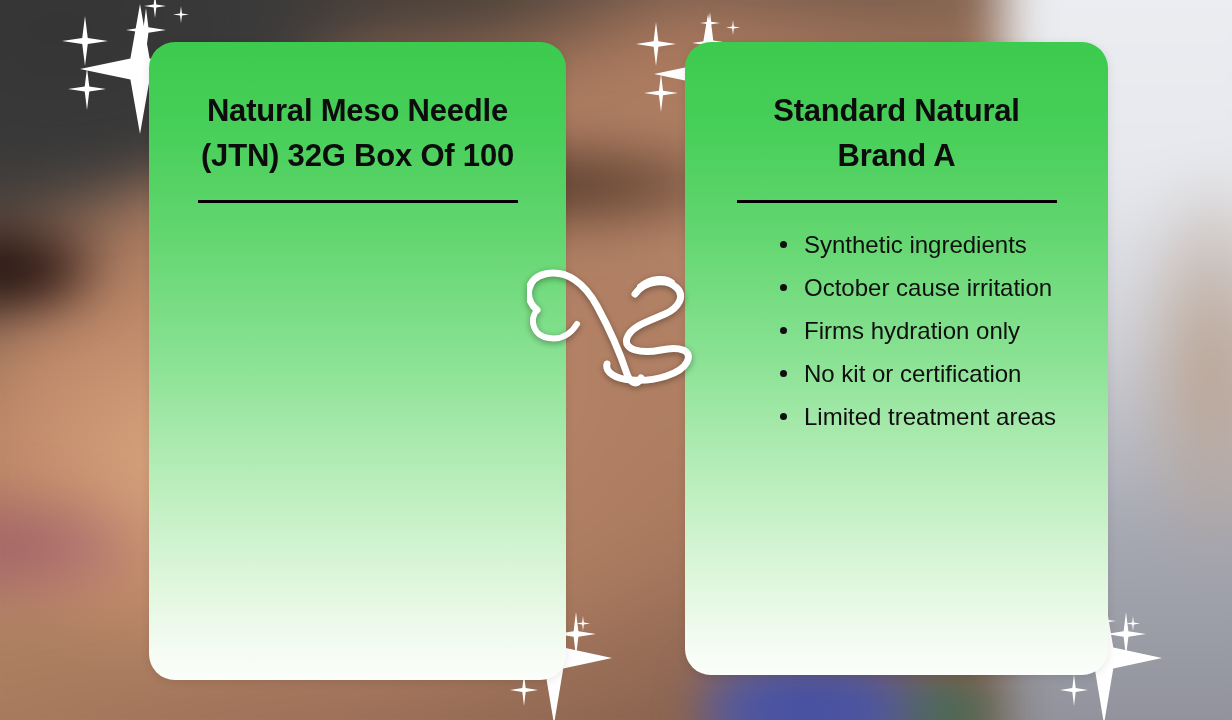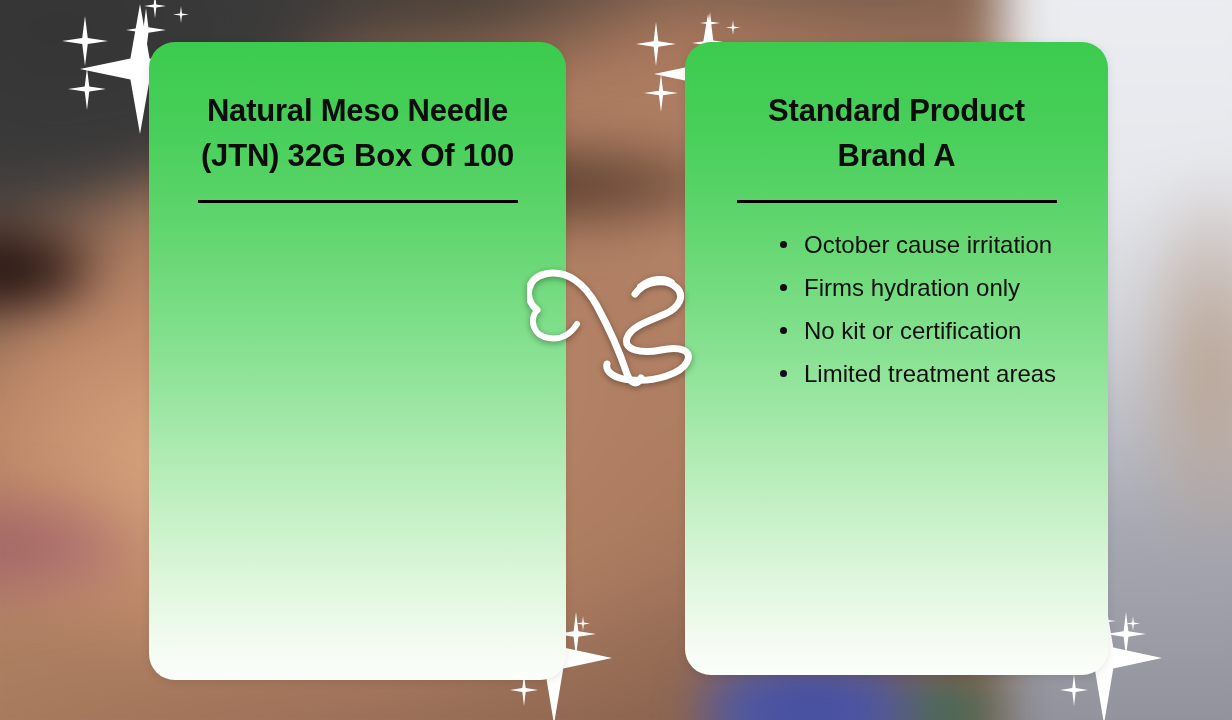--- a/index.html
+++ b/index.html
@@ -260,25 +260,26 @@
         <span>Natural Meso Needle</span><br>
         <span>(JTN) 32G Box Of 100</span>
       </h2>
       <div class="card-divider"></div>
     </div>
   </div>
 
   <div class="card card-right">
     <div class="card-inner">
       <h2 class="card-title">
-        <span>Standard Product</span><br>
+        <span>Standard Natural</span><br>
         <span>Brand A</span>
       </h2>
       <div class="card-divider"></div>
       <ul class="bullets bullets-right">
+        <li>Synthetic ingredients</li>
         <li>October cause irritation</li>
         <li>Firms hydration only</li>
         <li>No kit or certification</li>
         <li>Limited treatment areas</li>
       </ul>
     </div>
   </div>
 
   <svg class="vs-mark" viewBox="0 0 182 132" aria-hidden="true">
     <g fill="none" stroke="#ffffff" stroke-linecap="round" stroke-linejoin="round">

